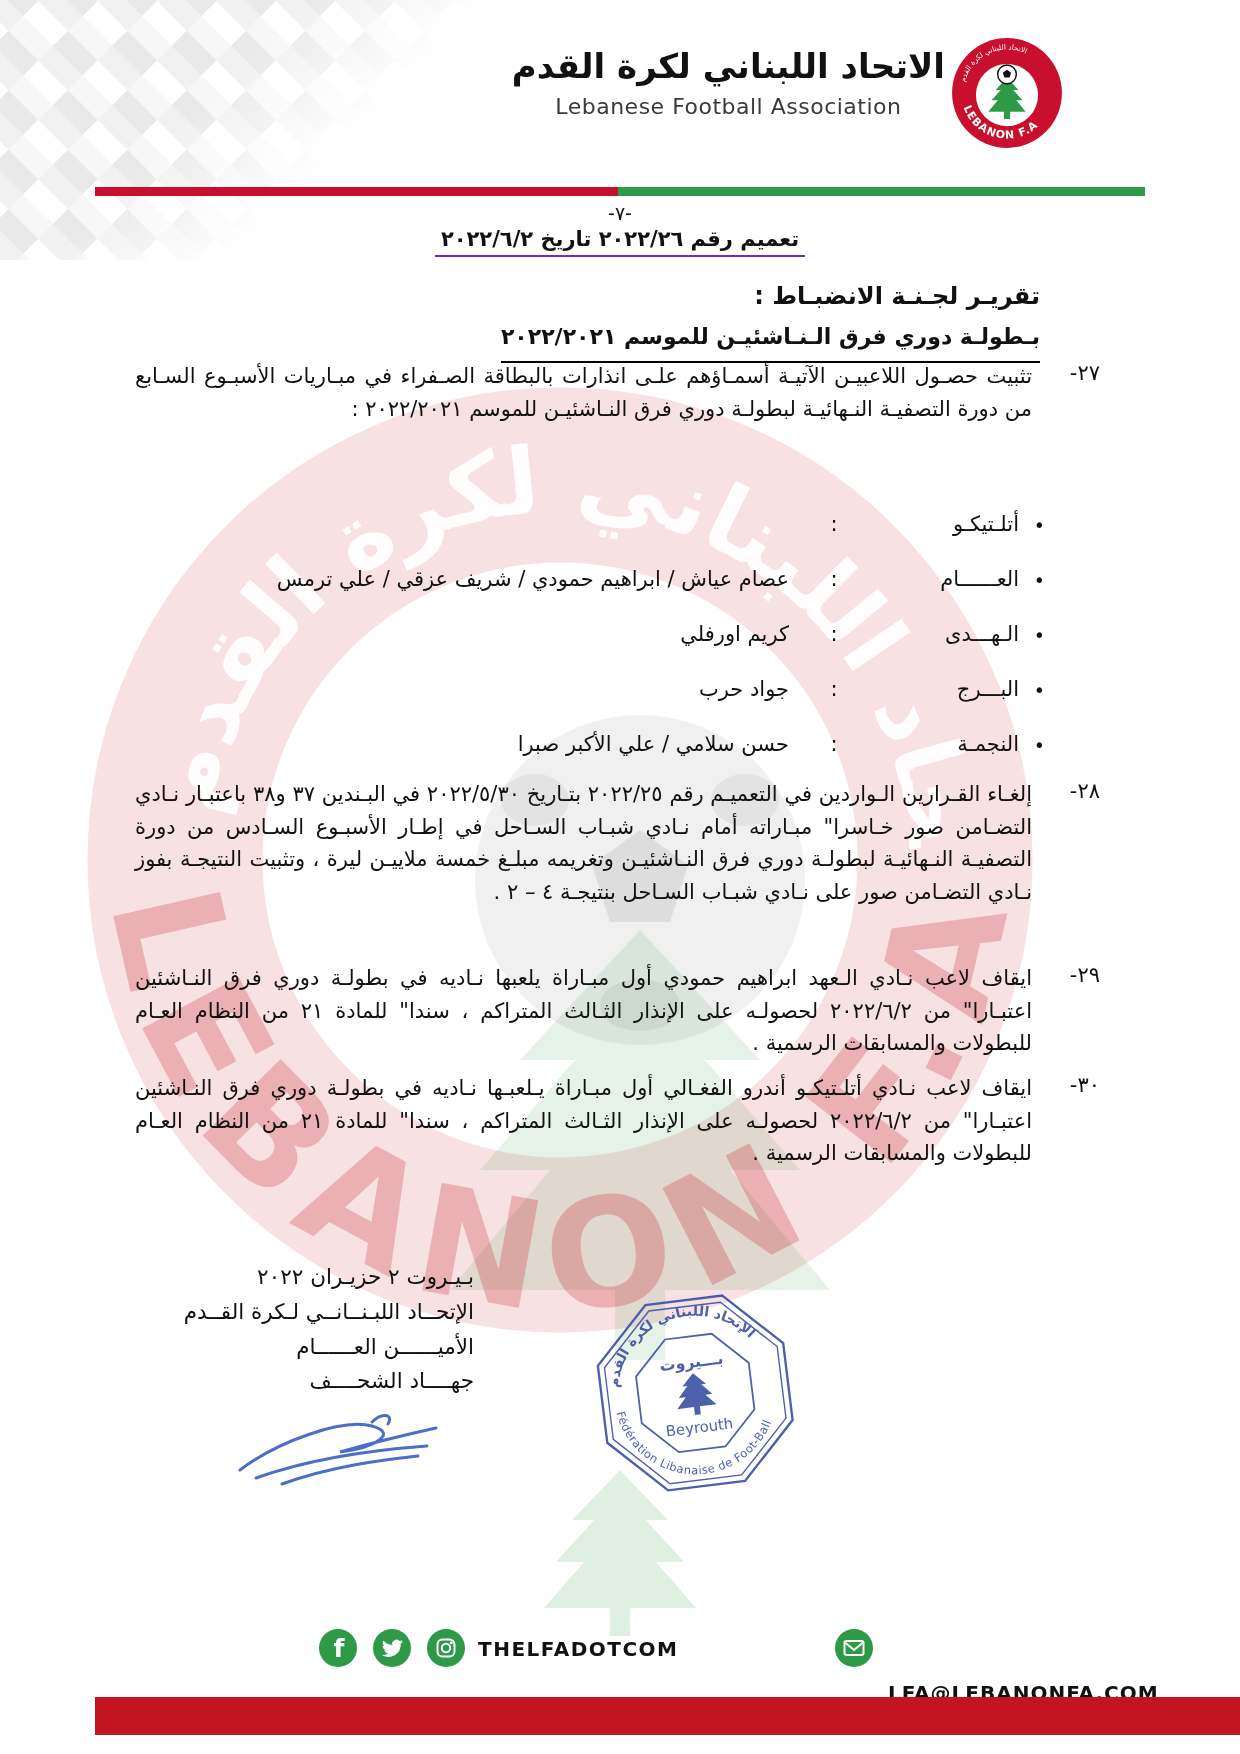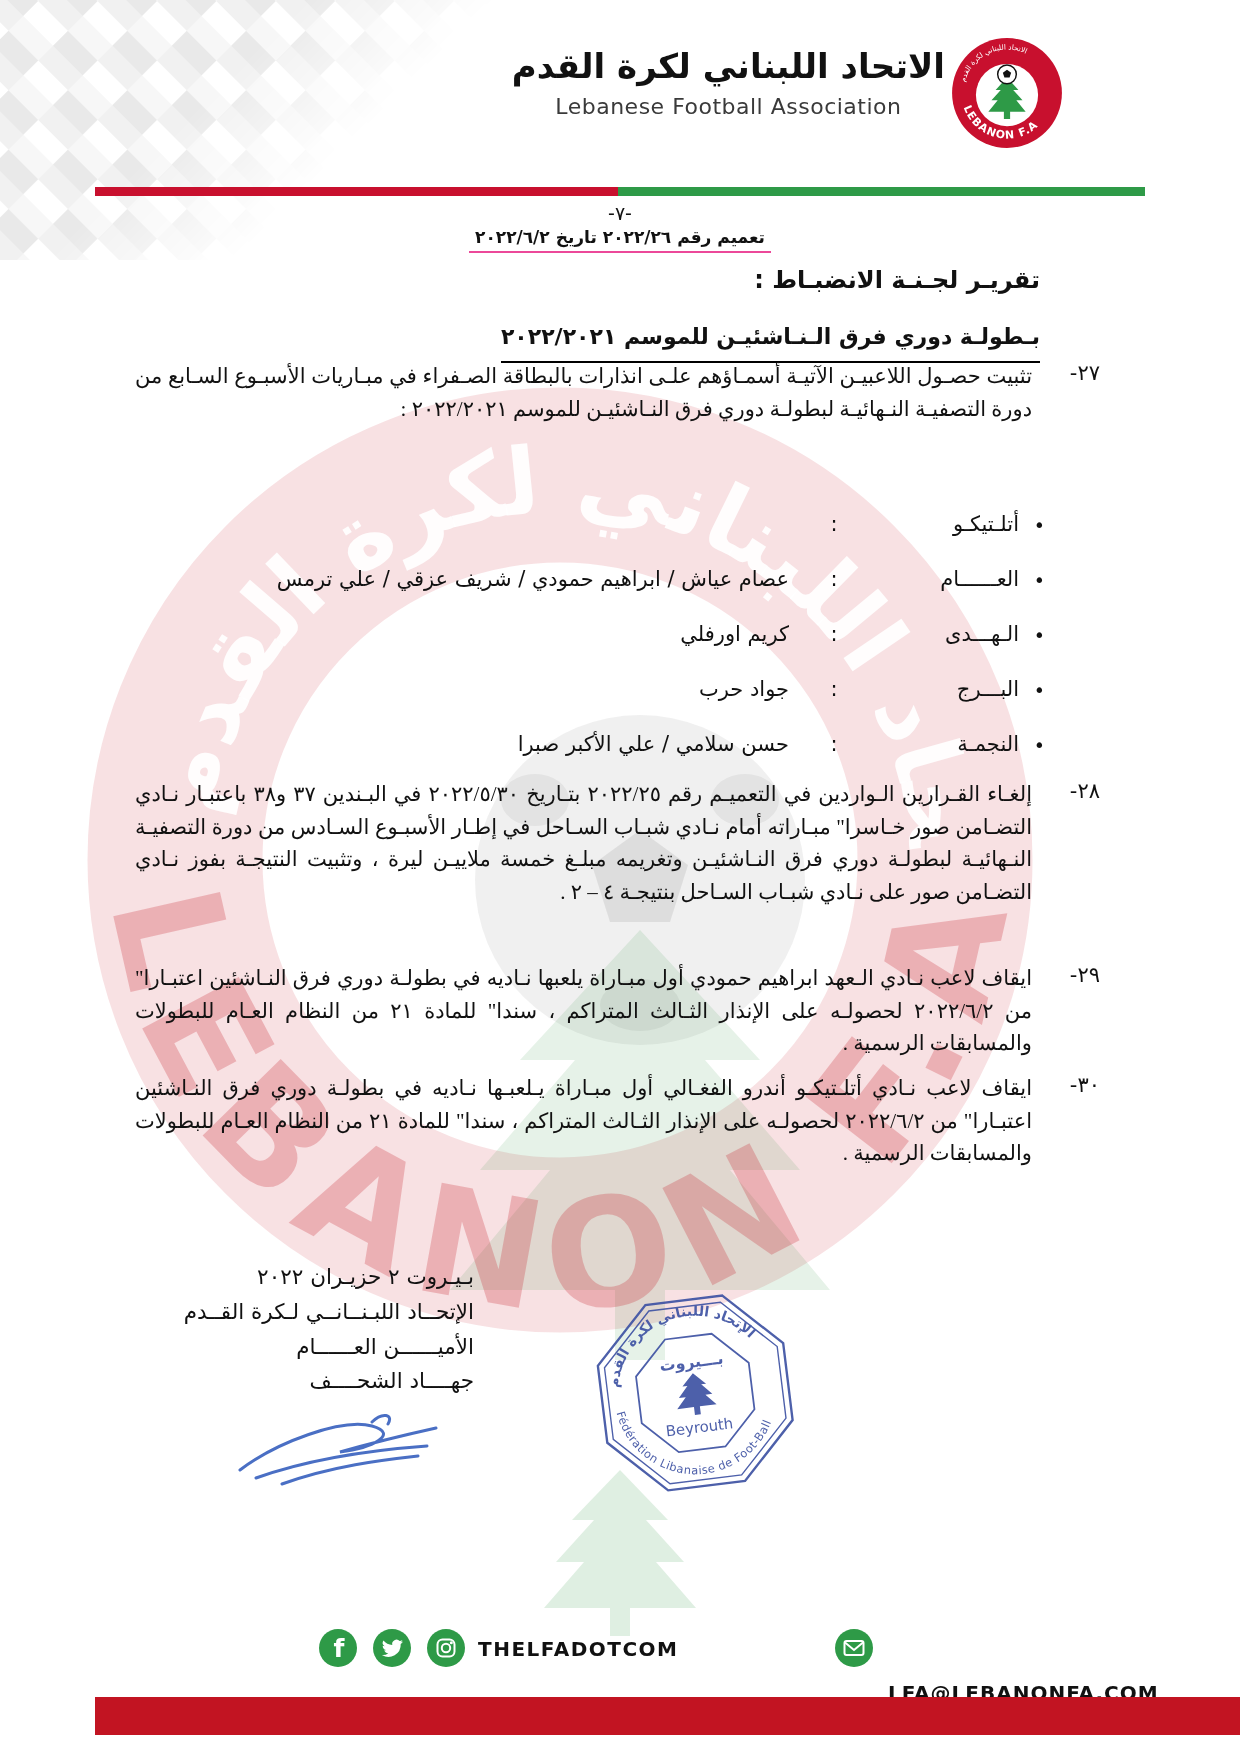--- a/index.html
+++ b/index.html
@@ -26,28 +26,28 @@
   
   .header-text{position:absolute;top:46px;right:295px;text-align:center;z-index:2;}
   .title-ar{font-size:34px;font-weight:bold;direction:rtl;letter-spacing:1px;}
   .title-en{font-size:22px;color:#3a3a3a;margin-top:8px;letter-spacing:.5px;}
   .logo{position:absolute;top:36px;right:176px;width:114px;height:114px;z-index:2;}
   .divider{position:absolute;left:95px;top:187px;width:1050px;height:9px;z-index:2;
     background:linear-gradient(90deg,var(--red) 0 49.8%,var(--green) 49.8% 100%);}
   
   .page-num{position:absolute;top:202px;left:0;width:100%;text-align:center;font-size:19px;z-index:2;}
   .circ-title{position:absolute;top:227px;left:0;width:100%;text-align:center;z-index:2;direction:rtl;}
-  .circ-title span{font-size:17px;font-weight:bold;border-bottom:2px solid #ec4899;padding:0 6px 4px;}
-  .report-heading{position:absolute;top:266px;right:200px;font-size:24px;font-weight:bold;direction:rtl;z-index:2;}
+  .circ-title span{font-size:21px;font-weight:bold;border-bottom:2px solid #6d28d9;padding:0 6px 4px;}
+  .report-heading{position:absolute;top:282px;right:200px;font-size:24px;font-weight:bold;direction:rtl;z-index:2;}
   .subheading{position:absolute;top:324px;right:200px;direction:rtl;z-index:2;}
   .subheading span{font-size:22px;font-weight:bold;border-bottom:2.5px solid #000;padding-bottom:12px;}
   
   .item{position:absolute;right:140px;width:965px;direction:rtl;display:flex;gap:14px;font-size:21px;z-index:2;}
   .item-num{flex:0 0 54px;padding-top:1px;}
-  .item-text{flex:1;text-align:justify;line-height:1.55;font-family:Liberation Serif, serif;}
+  .item-text{flex:1;text-align:justify;line-height:1.55;}
   
   .booking{position:absolute;right:195px;width:930px;direction:rtl;display:flex;align-items:flex-start;font-size:21px;z-index:2;}
   .b-dot{flex:0 0 26px;font-size:19px;padding-top:2px;}
   .b-club{flex:0 0 140px;}
   .b-colon{flex:0 0 90px;text-align:center;}
   .b-players{flex:1;}
   
   .sig-block{position:absolute;left:138px;top:1260px;width:336px;direction:rtl;text-align:right;
     font-size:21.5px;line-height:1.62;z-index:2;}
   .sig-scribble{position:absolute;left:222px;top:1404px;z-index:3;}

